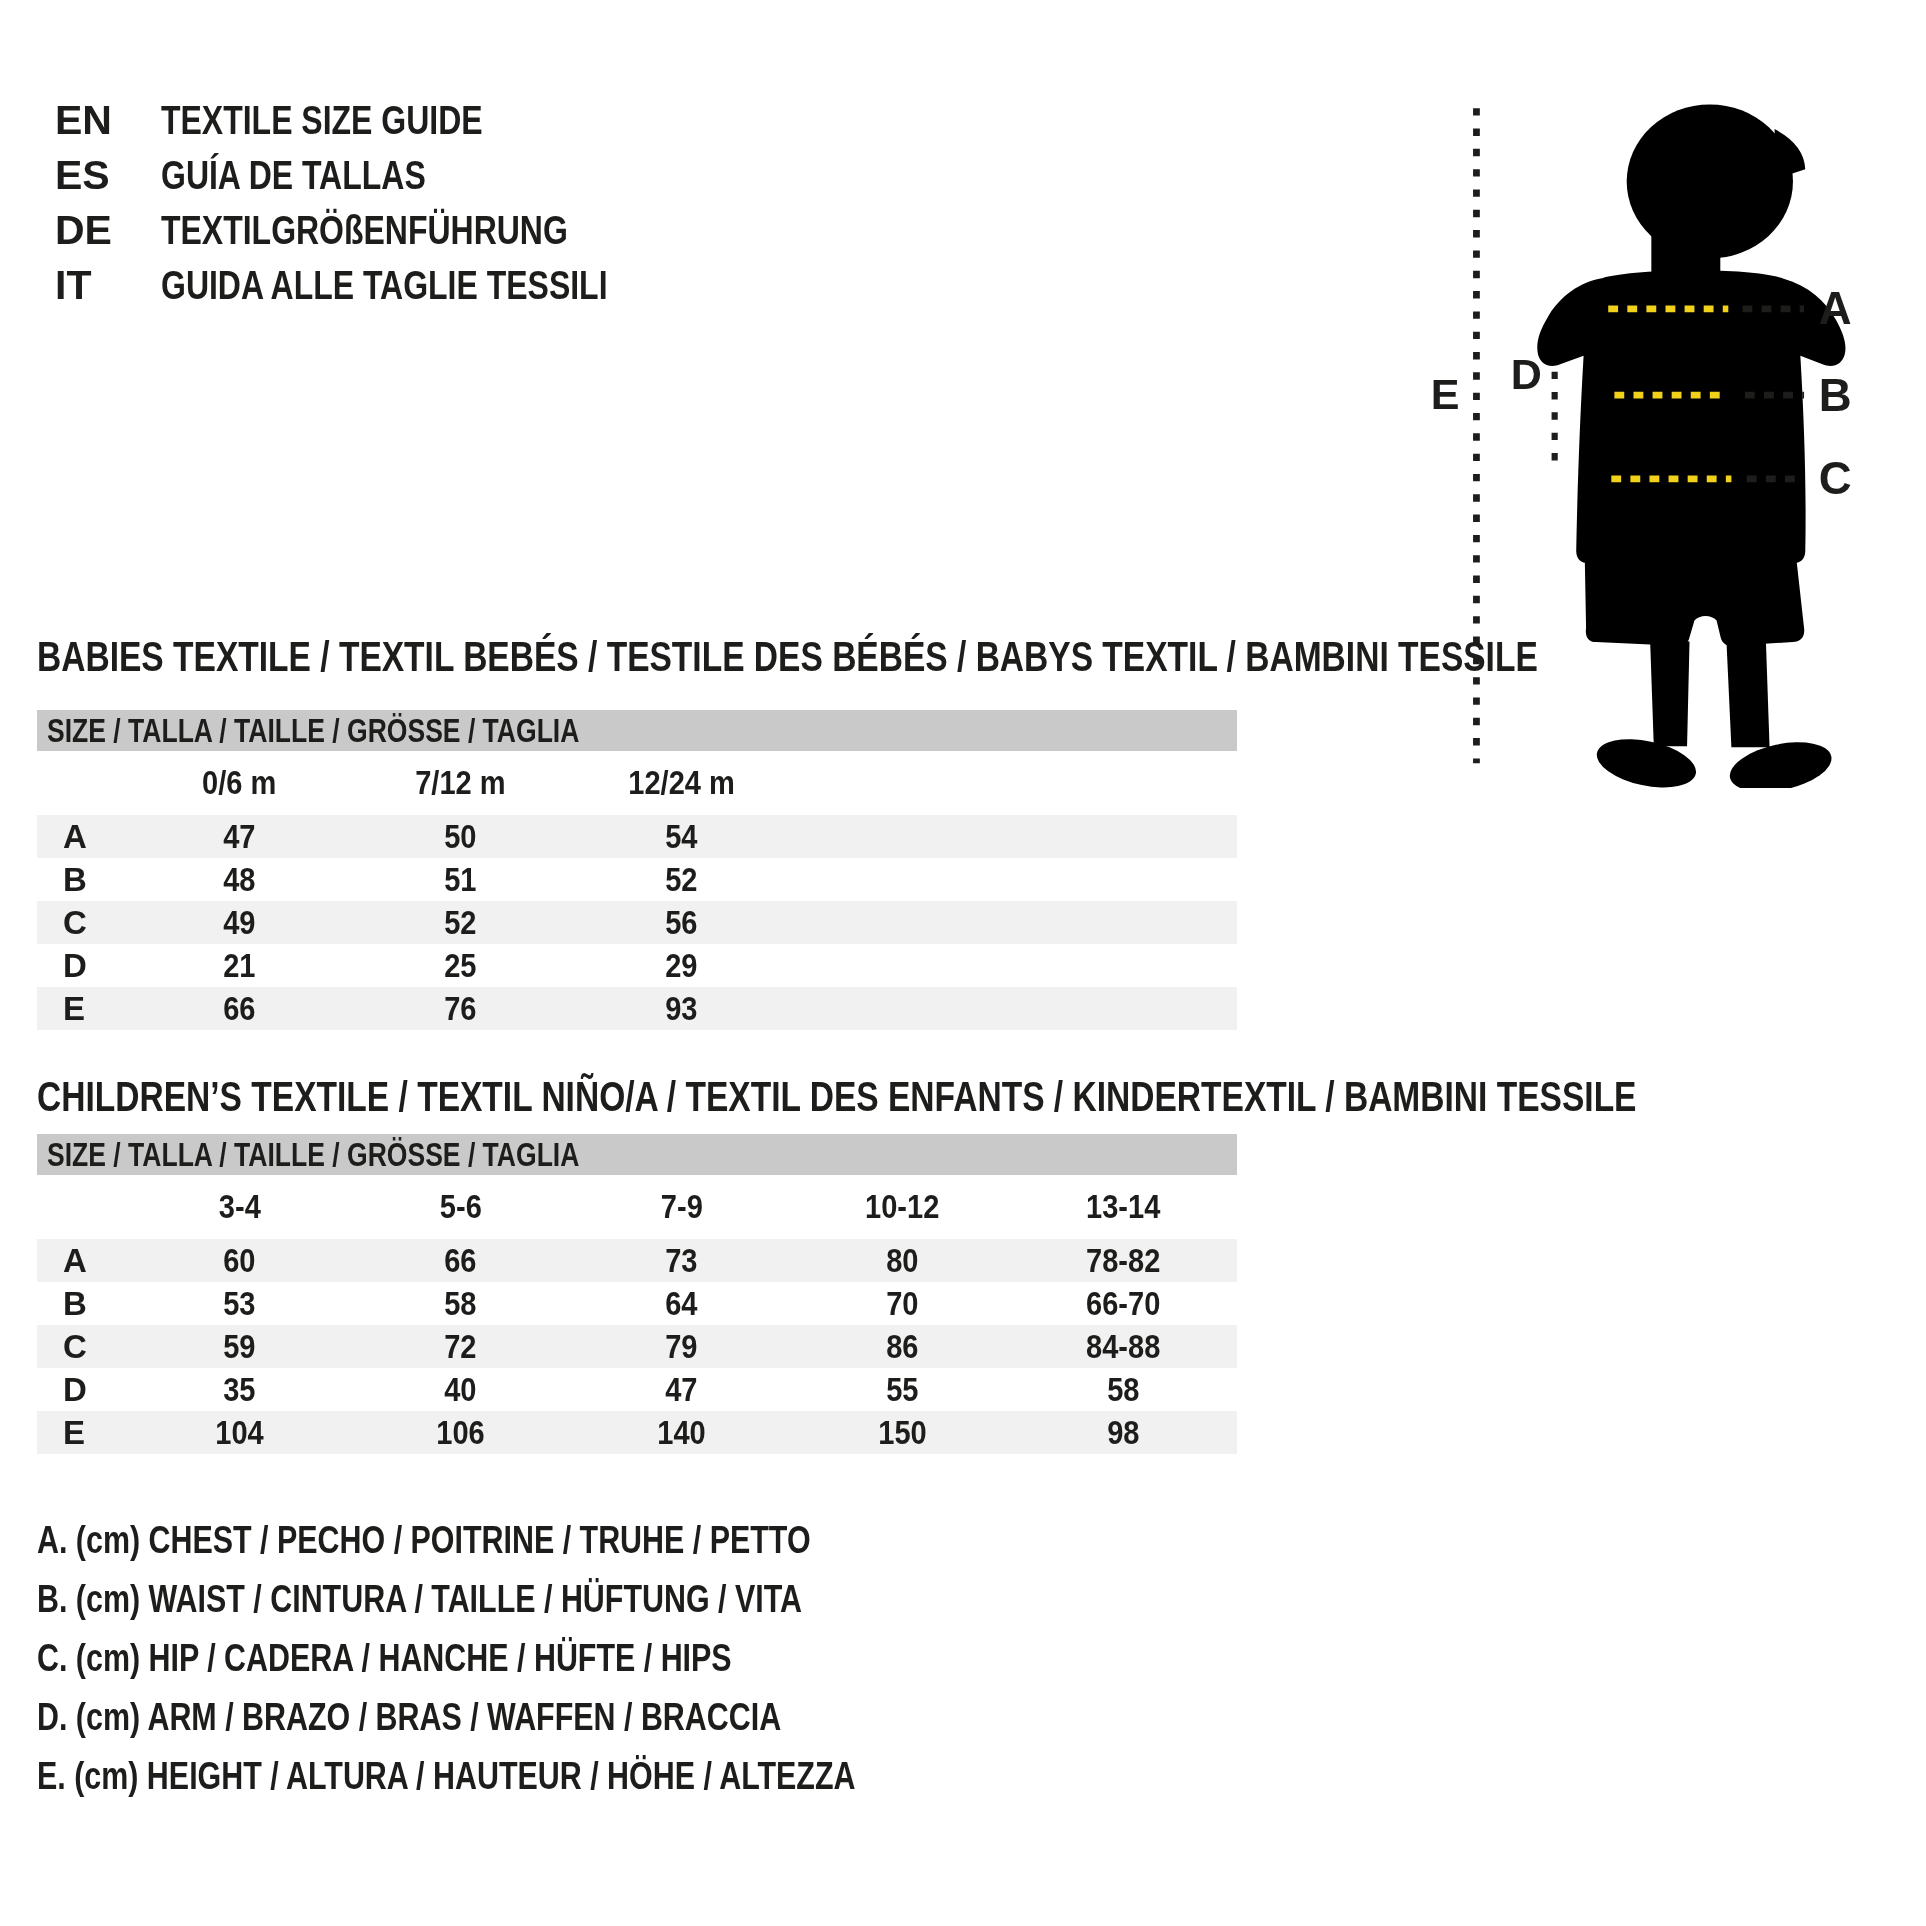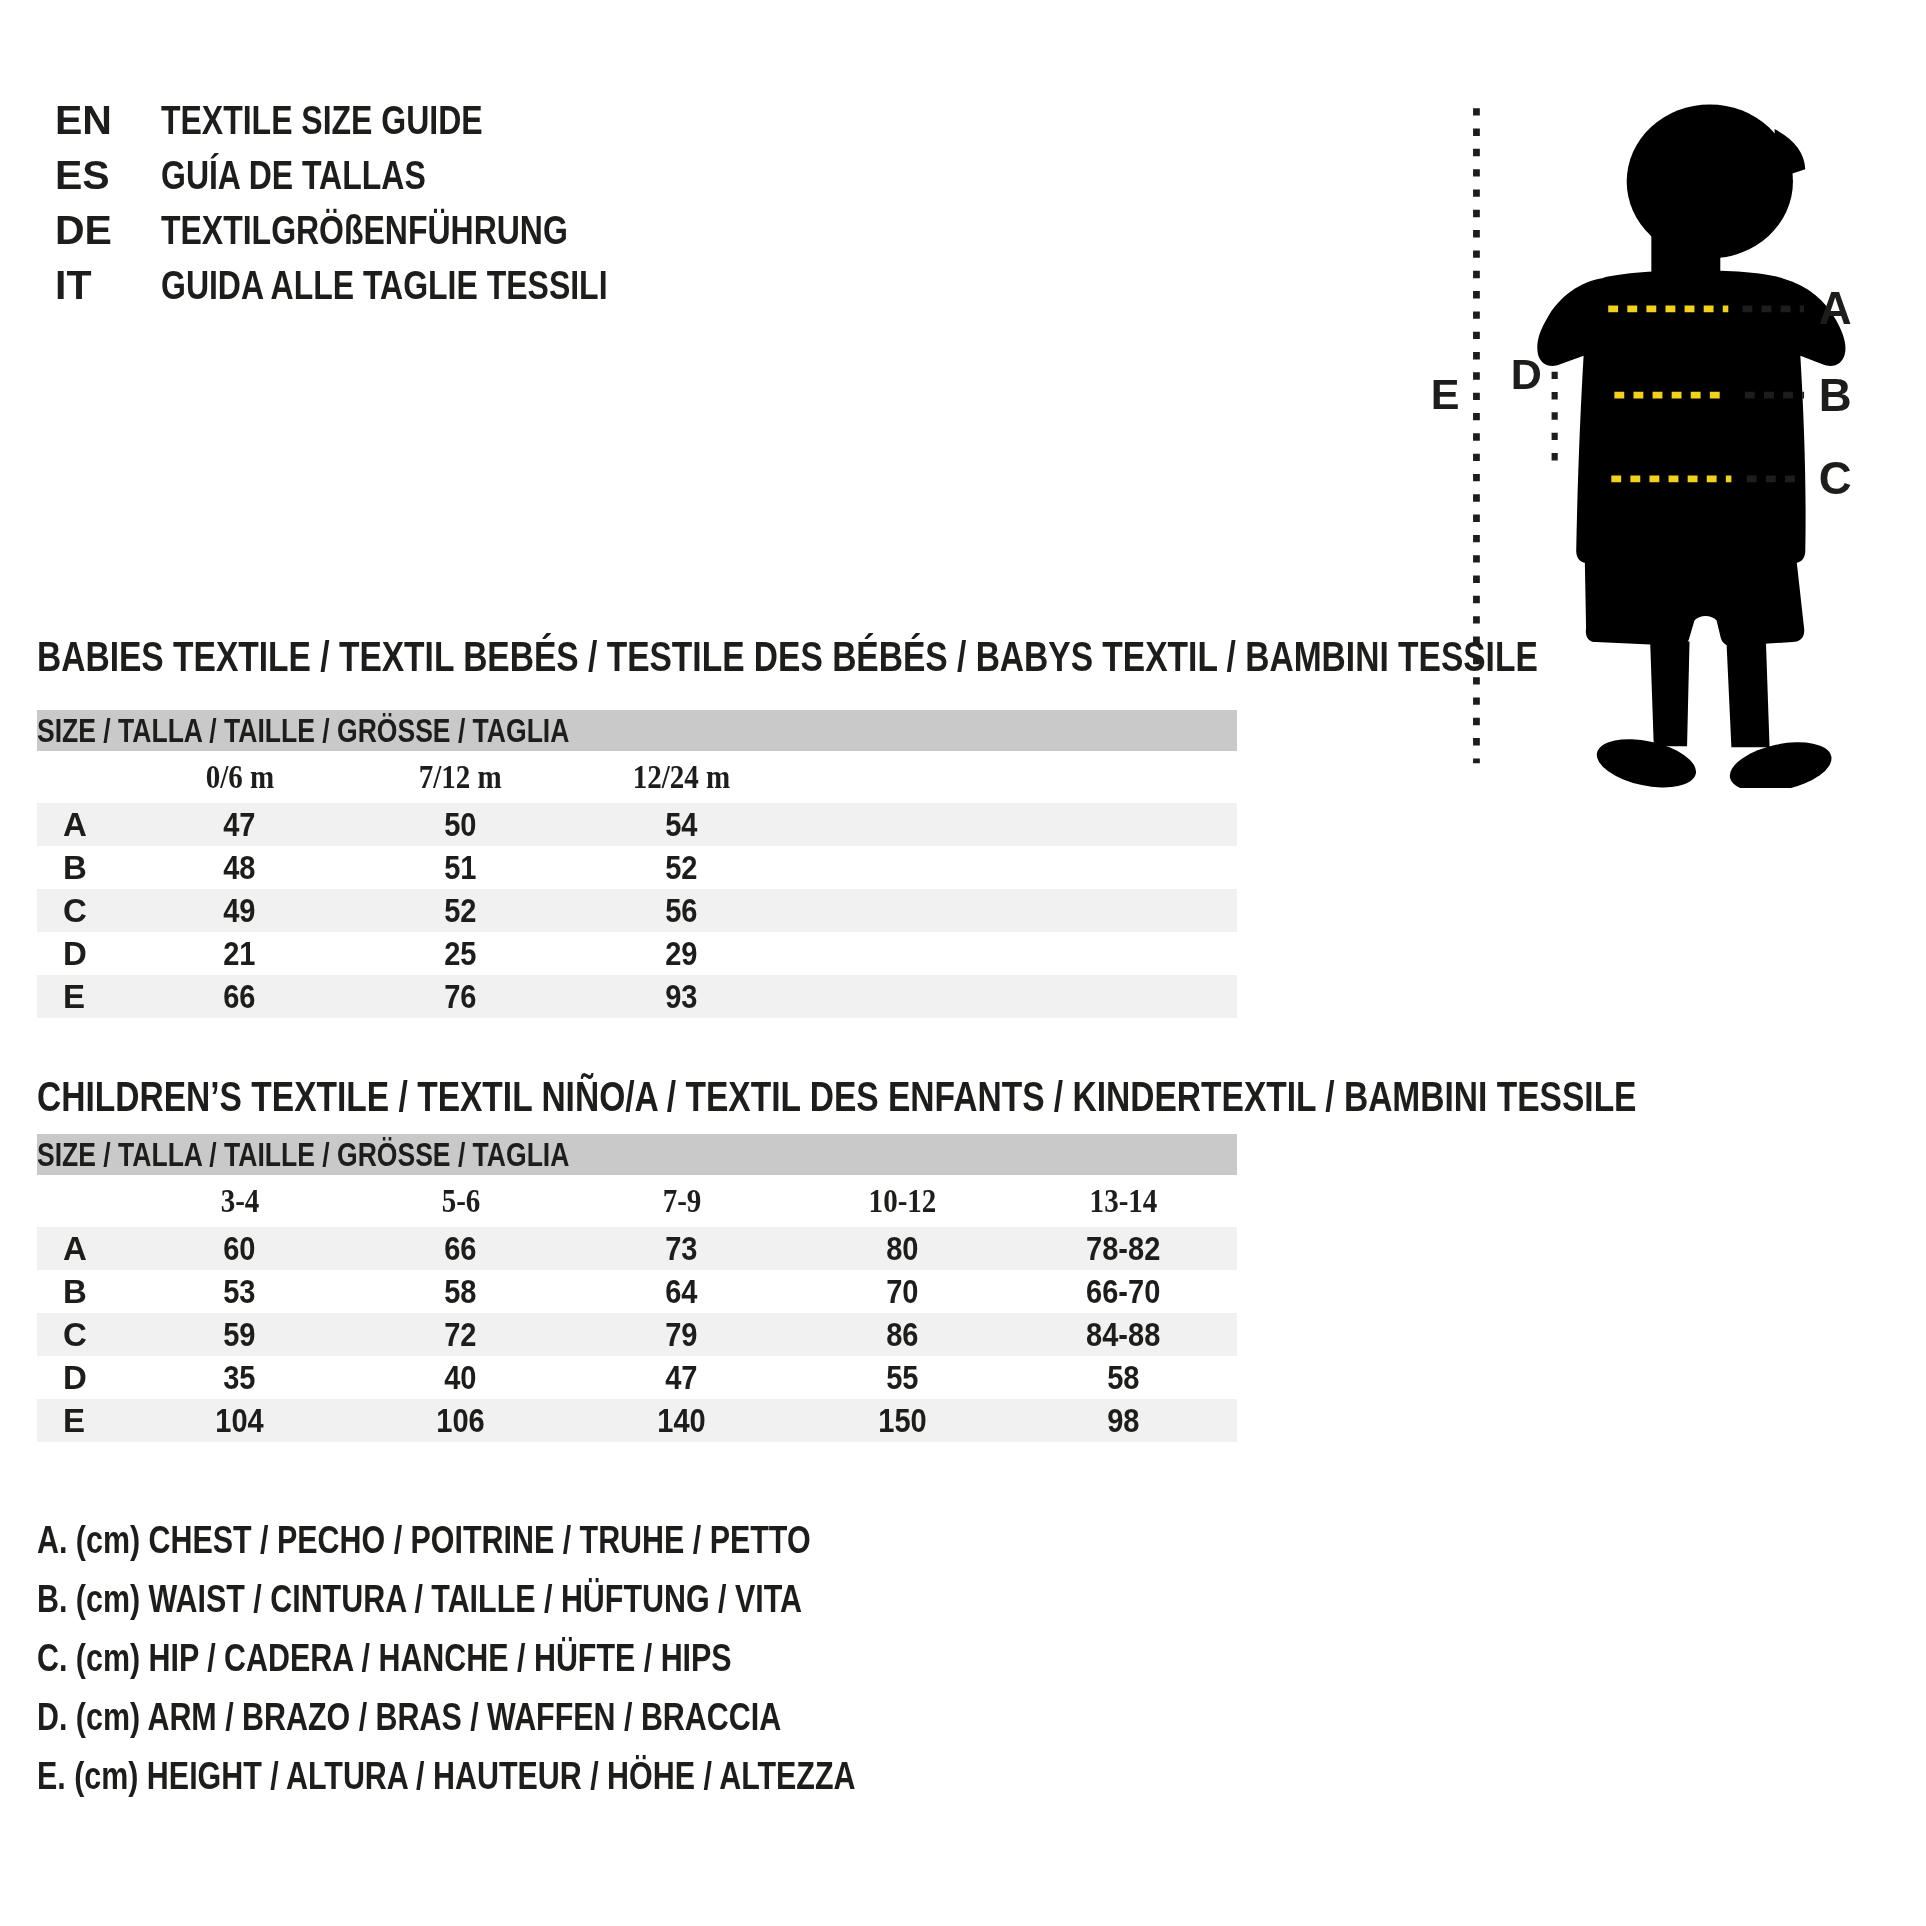--- a/index.html
+++ b/index.html
@@ -12,23 +12,23 @@
   .cnd{display:inline-block;transform:scaleX(0.78);transform-origin:0 50%;white-space:nowrap;}
   .cndc{display:inline-block;transform:scaleX(0.88);transform-origin:50% 50%;white-space:nowrap;}
   
   .lang-row{display:flex;height:55px;align-items:flex-start;font-size:41px;font-weight:700;}
   .lang-code{width:106px;flex:0 0 106px;}
   
   .section-heading{font-size:43px;font-weight:700;line-height:43px;}
   
   .size-table{width:1200px;}
   .band{height:41px;background:#c9c9c9;display:flex;align-items:center;
-        box-sizing:border-box;font-size:34px;font-weight:700;}
+        padding-left:10px;box-sizing:border-box;font-size:34px;font-weight:700;}
   .trow{display:flex;align-items:center;font-size:33px;font-weight:700;}
-  .colhead{height:52px;font-family:Liberation Serif, serif;}
+  .colhead{height:64px;}
   .drow{height:43px;}
   .stripe{background:#f1f1f1;}
   .lab{width:92px;flex:0 0 92px;padding-left:26px;box-sizing:border-box;text-align:left;}
   .cell{width:221px;flex:0 0 221px;text-align:center;}
   
   .legend-line{display:block;height:59px;line-height:59px;font-size:39px;font-weight:700;}
   svg text{font-family:"Liberation Sans", sans-serif;}
 </style>
 </head>
 <body>

